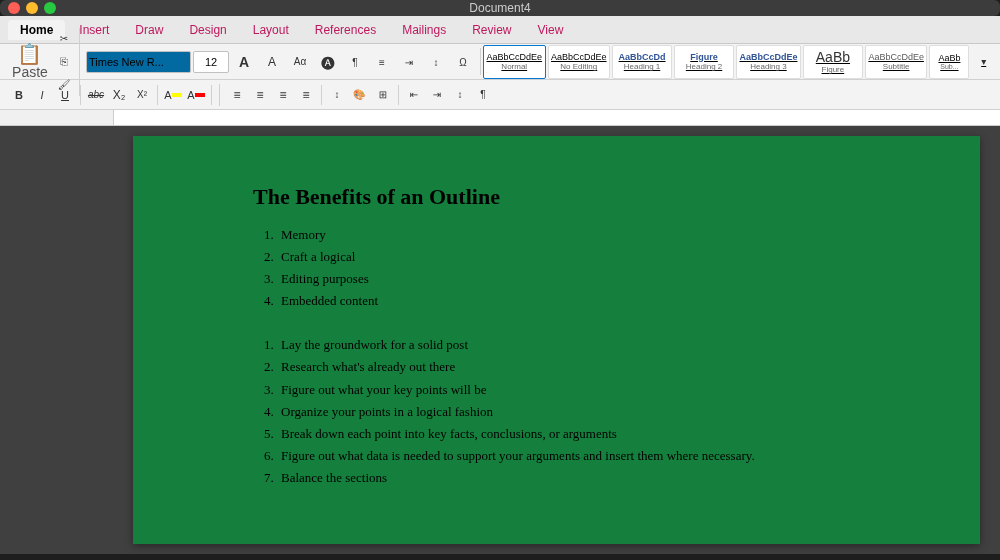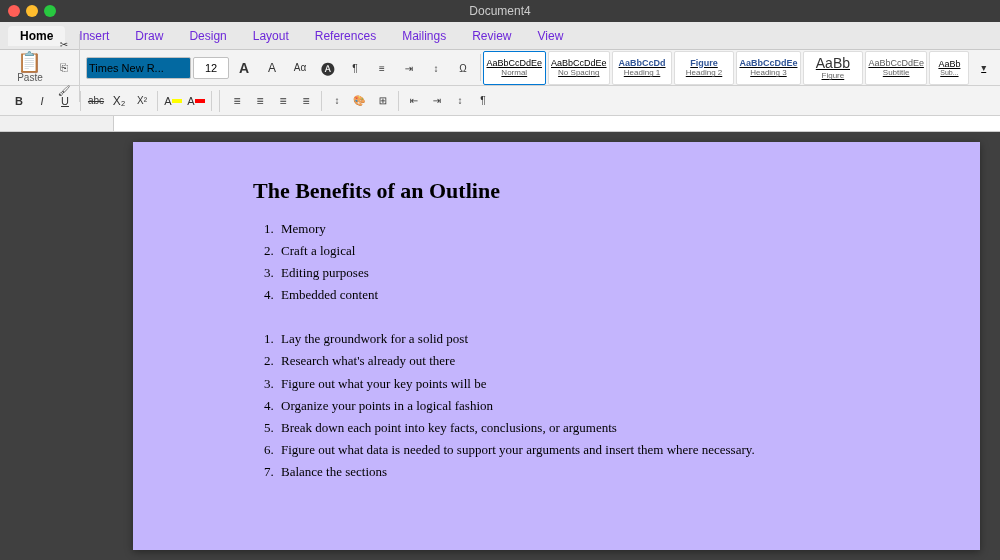--- a/index.html
+++ b/index.html
@@ -1,25 +1,26 @@
 <!DOCTYPE html>
 <html><head>
   <meta charset="utf-8">
   <style>
     * { margin: 0; padding: 0; box-sizing: border-box; }
     body { width: 1000px; height: 560px; overflow: hidden; background: #1e1e1e; font-family: -apple-system, BlinkMacSystemFont, sans-serif; font-size: 12px; }
 
     
     .title-bar {
-      height: 22px;
+      height: 16px;
       background: #3c3c3c;
       display: flex;
       align-items: center;
       justify-content: center;
       position: relative;
+      border-radius: 6px;
     }
     .title-bar-title {
       color: #ccc;
       font-size: 12px;
     }
     .traffic-lights {
       position: absolute;
       left: 8px;
       display: flex;
       gap: 6px;
@@ -38,21 +39,21 @@
       background: #e8e8e8;
       border-bottom: 1px solid #c8c8c8;
       padding: 0 8px;
       gap: 2px;
     }
     .tab {
       padding: 3px 12px;
       font-size: 12px;
       border-radius: 4px 4px 0 0;
       cursor: pointer;
-      color: #6d28d9;
+      color: #be185d;
     }
     .tab.active {
       background: #f3f3f3;
       font-weight: 600;
       color: #000;
     }
 
     
     .toolbar-row {
       display: flex;
@@ -203,24 +204,24 @@
     .document-area {
       flex: 1;
       background: #404040;
       overflow: hidden;
       display: flex;
       justify-content: center;
       padding: 10px 20px;
     }
 
     .page {
-      background: #c4b5fd;
+      background: #15803d;
       width: 860px;
       min-height: 100%;
-      padding: 36px 80px 30px 120px;
+      padding: 48px 80px 30px 120px;
       box-shadow: 0 2px 8px rgba(0,0,0,0.4);
     }
 
     .doc-heading {
       font-family: 'Times New Roman', Times, serif;
       font-size: 22px;
       font-weight: bold;
       margin-bottom: 14px;
     }
 
@@ -252,21 +253,21 @@
     }
 
     .divider-v {
       width: 1px;
       height: 20px;
       background: #d0d0d0;
       margin: 0 3px;
     }
 
     .tb-label {
-      font-size: 10px;
+      font-size: 14px;
       color: #555;
       text-align: right;
     }
 
   </style>
 </head>
 <body>
 
 <div class="title-bar">
   <div class="traffic-lights">
@@ -321,21 +322,21 @@
     </div>
   </div>
 
   <div class="styles-gallery">
     <div class="style-item selected">
       <div class="style-preview" style="font-size:9px;">AaBbCcDdEe</div>
       <div class="style-name">Normal</div>
     </div>
     <div class="style-item">
       <div class="style-preview" style="font-size:9px;">AaBbCcDdEe</div>
-      <div class="style-name">No Spacing</div>
+      <div class="style-name">No Editing</div>
     </div>
     <div class="style-item">
       <div class="style-preview" style="font-size:9px;font-weight:bold;color:#2f5496;">AaBbCcDd</div>
       <div class="style-name">Heading 1</div>
     </div>
     <div class="style-item">
       <div class="style-preview" style="font-size:9px;font-weight:bold;color:#2f5496;">Figure</div>
       <div class="style-name">Heading 2</div>
     </div>
     <div class="style-item">
@@ -357,21 +358,21 @@
     <div class="tb-btn" style="font-size:10px;">▾</div>
   </div>
 </div>
 
 <div class="format-bar">
   <div class="toolbar-group">
     <div class="small-tb-btn" style="font-weight:bold;">B</div>
     <div class="small-tb-btn" style="font-style:italic;">I</div>
     <div class="small-tb-btn" style="text-decoration:underline;">U</div>
     <div class="divider-v"></div>
-    <div class="small-tb-btn" style="text-decoration:line-through;font-size:10px;">abc</div>
+    <div class="small-tb-btn" style="text-decoration:line-through;font-size:10px;font-style:italic;">abc</div>
     <div class="small-tb-btn" style="font-size:12px;">X₂</div>
     <div class="small-tb-btn" style="font-size:10px;">X²</div>
     <div class="divider-v"></div>
     <div class="small-tb-btn" style="font-size:11px;">
       <span>A</span>
       <div class="color-dot"></div>
     </div>
     <div class="small-tb-btn" style="font-size:11px;">
       <span>A</span>
       <div class="font-color-dot"></div>

